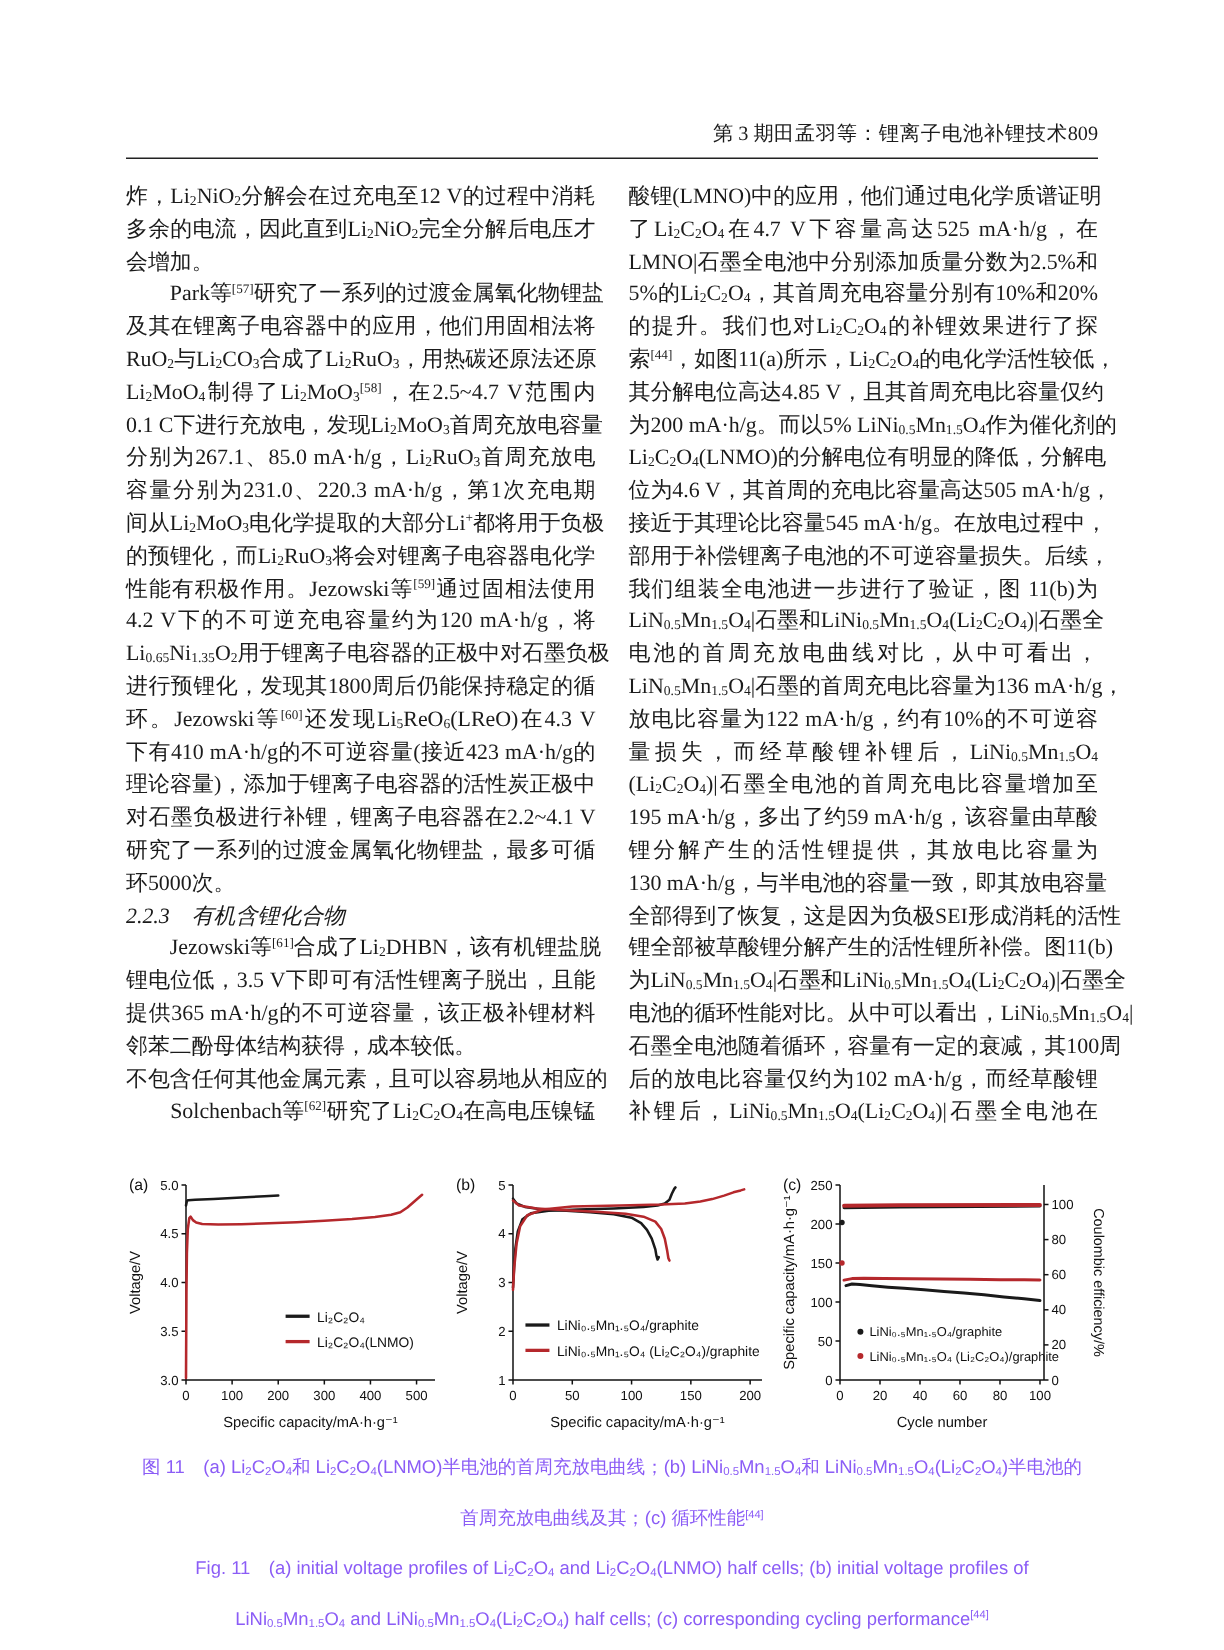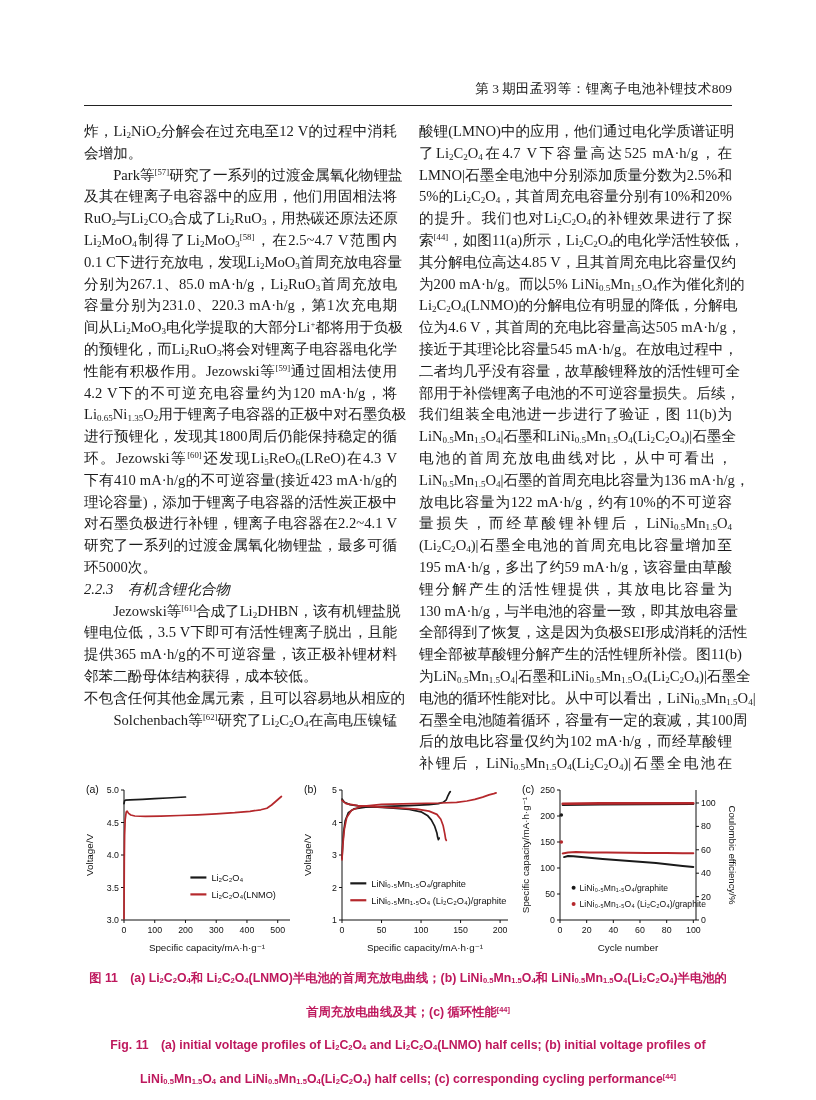--- a/index.html
+++ b/index.html
@@ -14,37 +14,38 @@
   .line{height:21.8px;text-align:justify;white-space:nowrap;}
   .line.fill{text-align-last:justify;}
   .line.end{text-align-last:left;}
   .line.head{text-align:left;text-align-last:left;font-style:italic;}
   sub{font-size:0.62em;line-height:0;vertical-align:-0.18em;}
   sup{font-size:0.60em;line-height:0;vertical-align:0.55em;}
   .figure{position:absolute;left:0;top:702px;width:648px;}
   .panels{display:flex;align-items:flex-start;}
   svg{overflow:visible;display:block;font-family:"Liberation Sans","DejaVu Sans",sans-serif;}
   .caption{margin-top:5px;text-align:center;font-family:"Liberation Sans","DejaVu Sans",sans-serif;}
-  .cap-line{font-size:12.3px;font-weight:bold;line-height:17.5px;color:#be185d;margin-top:16px;}
+  .cap-line{font-size:12.3px;font-weight:normal;line-height:17.5px;color:#8b5cf6;margin-top:16px;}
 </style>
 </head>
 <body>
 
 <div class="page">
   <div class="content">
 
     <div class="header">
       <span>第 3 期</span>
       <span class="mid">田孟羽等：锂离子电池补锂技术</span>
       <span>809</span>
     </div>
 
     <div class="columns">
       <div class="col" id="col-left">
           <div class="line fill">炸，Li<sub>2</sub>NiO<sub>2</sub>分解会在过充电至12 V的过程中消耗</div>
+          <div class="line fill">多余的电流，因此直到Li<sub>2</sub>NiO<sub>2</sub>完全分解后电压才</div>
           <div class="line end">会增加。</div>
           <div class="line fill">　　Park等<sup>[57]</sup>研究了一系列的过渡金属氧化物锂盐</div>
           <div class="line fill">及其在锂离子电容器中的应用，他们用固相法将</div>
           <div class="line fill">RuO<sub>2</sub>与Li<sub>2</sub>CO<sub>3</sub>合成了Li<sub>2</sub>RuO<sub>3</sub>，用热碳还原法还原</div>
           <div class="line fill">Li<sub>2</sub>MoO<sub>4</sub>制得了Li<sub>2</sub>MoO<sub>3</sub><sup>[58]</sup>，在2.5~4.7 V范围内</div>
           <div class="line fill">0.1 C下进行充放电，发现Li<sub>2</sub>MoO<sub>3</sub>首周充放电容量</div>
           <div class="line fill">分别为267.1、85.0 mA·h/g，Li<sub>2</sub>RuO<sub>3</sub>首周充放电</div>
           <div class="line fill">容量分别为231.0、220.3 mA·h/g，第1次充电期</div>
           <div class="line fill">间从Li<sub>2</sub>MoO<sub>3</sub>电化学提取的大部分Li<sup>+</sup>都将用于负极</div>
           <div class="line fill">的预锂化，而Li<sub>2</sub>RuO<sub>3</sub>将会对锂离子电容器电化学</div>
@@ -71,21 +72,20 @@
           <div class="line fill">了Li<sub>2</sub>C<sub>2</sub>O<sub>4</sub>在4.7 V下容量高达525 mA·h/g，在</div>
           <div class="line fill">LMNO|石墨全电池中分别添加质量分数为2.5%和</div>
           <div class="line fill">5%的Li<sub>2</sub>C<sub>2</sub>O<sub>4</sub>，其首周充电容量分别有10%和20%</div>
           <div class="line fill">的提升。我们也对Li<sub>2</sub>C<sub>2</sub>O<sub>4</sub>的补锂效果进行了探</div>
           <div class="line fill">索<sup>[44]</sup>，如图11(a)所示，Li<sub>2</sub>C<sub>2</sub>O<sub>4</sub>的电化学活性较低，</div>
           <div class="line fill">其分解电位高达4.85 V，且其首周充电比容量仅约</div>
           <div class="line fill">为200 mA·h/g。而以5% LiNi<sub>0.5</sub>Mn<sub>1.5</sub>O<sub>4</sub>作为催化剂的</div>
           <div class="line fill">Li<sub>2</sub>C<sub>2</sub>O<sub>4</sub>(LNMO)的分解电位有明显的降低，分解电</div>
           <div class="line fill">位为4.6 V，其首周的充电比容量高达505 mA·h/g，</div>
           <div class="line fill">接近于其理论比容量545 mA·h/g。在放电过程中，</div>
-          <div class="line fill">二者均几乎没有容量，故草酸锂释放的活性锂可全</div>
           <div class="line fill">部用于补偿锂离子电池的不可逆容量损失。后续，</div>
           <div class="line fill">我们组装全电池进一步进行了验证，图 11(b)为</div>
           <div class="line fill">LiN<sub>0.5</sub>Mn<sub>1.5</sub>O<sub>4</sub>|石墨和LiNi<sub>0.5</sub>Mn<sub>1.5</sub>O<sub>4</sub>(Li<sub>2</sub>C<sub>2</sub>O<sub>4</sub>)|石墨全</div>
           <div class="line fill">电池的首周充放电曲线对比，从中可看出，</div>
           <div class="line fill">LiN<sub>0.5</sub>Mn<sub>1.5</sub>O<sub>4</sub>|石墨的首周充电比容量为136 mA·h/g，</div>
           <div class="line fill">放电比容量为122 mA·h/g，约有10%的不可逆容</div>
           <div class="line fill">量损失，而经草酸锂补锂后，LiNi<sub>0.5</sub>Mn<sub>1.5</sub>O<sub>4</sub></div>
           <div class="line fill">(Li<sub>2</sub>C<sub>2</sub>O<sub>4</sub>)|石墨全电池的首周充电比容量增加至</div>
           <div class="line fill">195 mA·h/g，多出了约59 mA·h/g，该容量由草酸</div>
           <div class="line fill">锂分解产生的活性锂提供，其放电比容量为</div>

